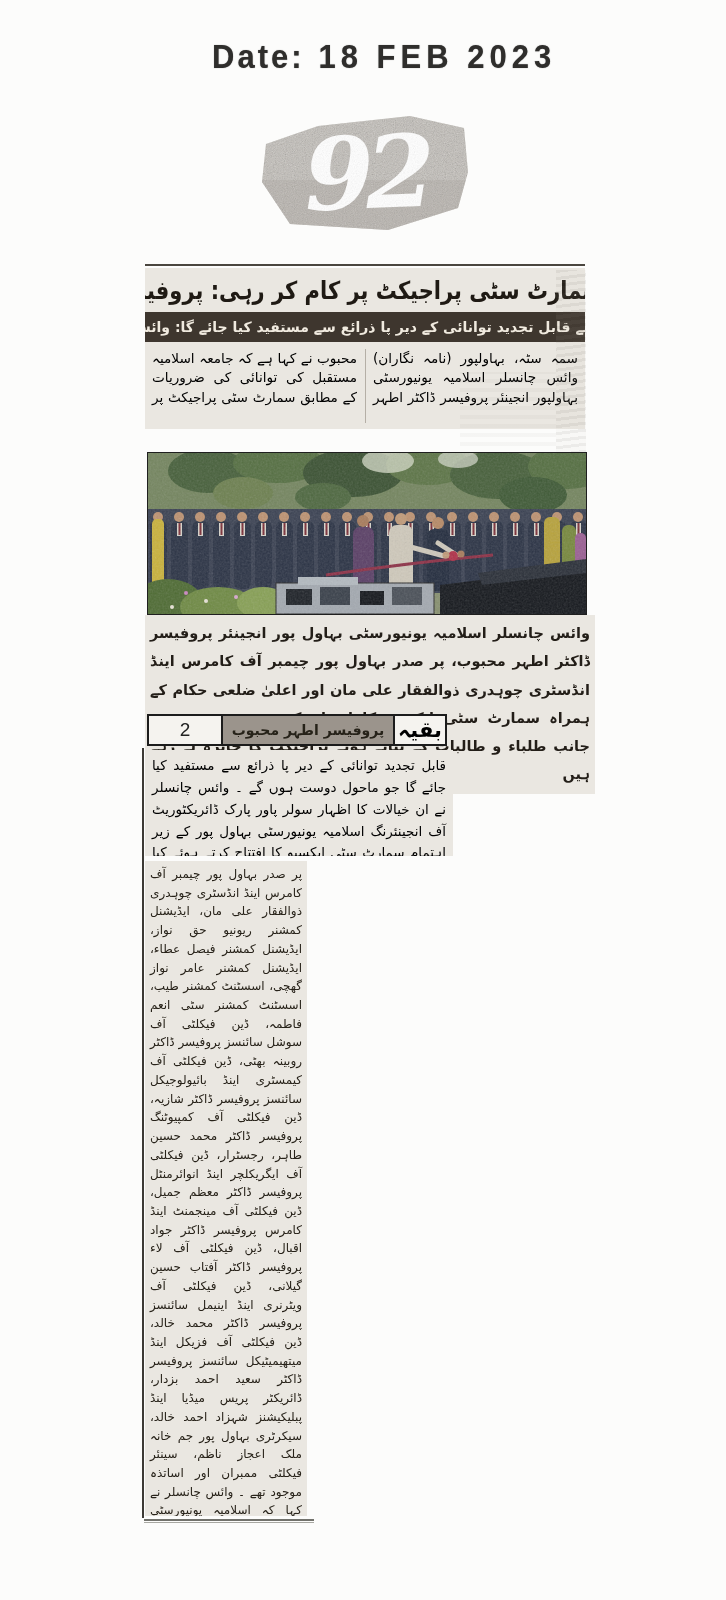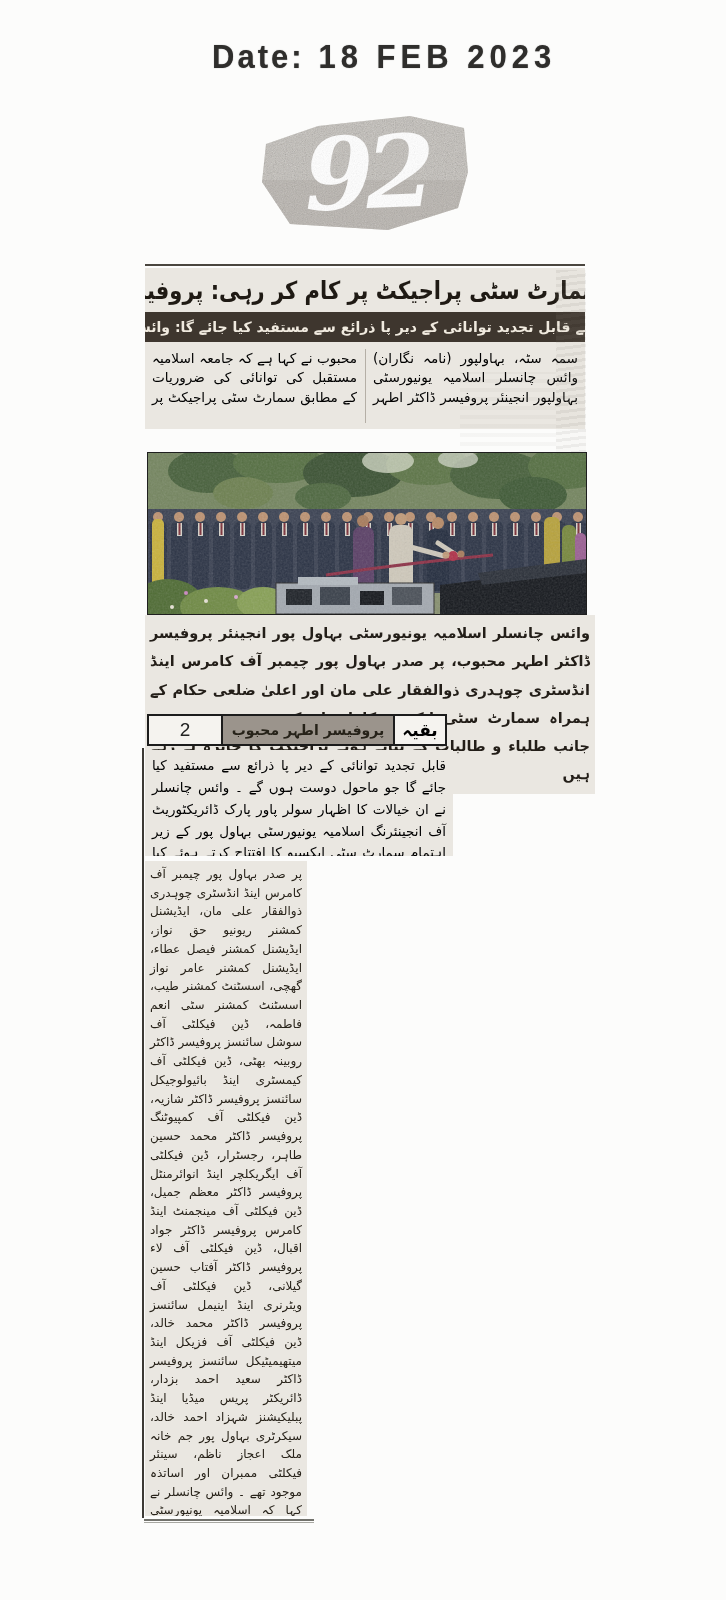--- a/index.html
+++ b/index.html
@@ -63,21 +63,21 @@
     color:#231e18;
   }
 
   
   .contbox{
     position:absolute;left:147px;top:714px;width:300px;height:32px;
     display:flex;direction:rtl;border:2px solid #1c1c1c;background:#f5f3ef;
     box-sizing:border-box;
   }
   .contbox .cell{display:flex;align-items:center;justify-content:center;}
-  .cell-remainder{width:50px;font-weight:bold;font-size:17px;border-left:2px solid #1c1c1c;}
+  .cell-remainder{width:50px;font-weight:bold;font-size:21px;border-left:2px solid #1c1c1c;}
   .cell-title{flex:1;background:#9b948c;border-left:2px solid #1c1c1c;font-weight:bold;font-size:14px;color:#262219;}
   .cell-number{width:72px;font-family:"Liberation Sans",sans-serif;font-size:19px;color:#222;}
 
   
   .midtext{
     position:absolute;left:145px;top:750px;width:308px;box-sizing:border-box;
     background:#eae7e1;direction:rtl;padding:5px 7px;
     font-size:13.5px;line-height:1.62;text-align:justify;
     height:106px;overflow:hidden;
   }

